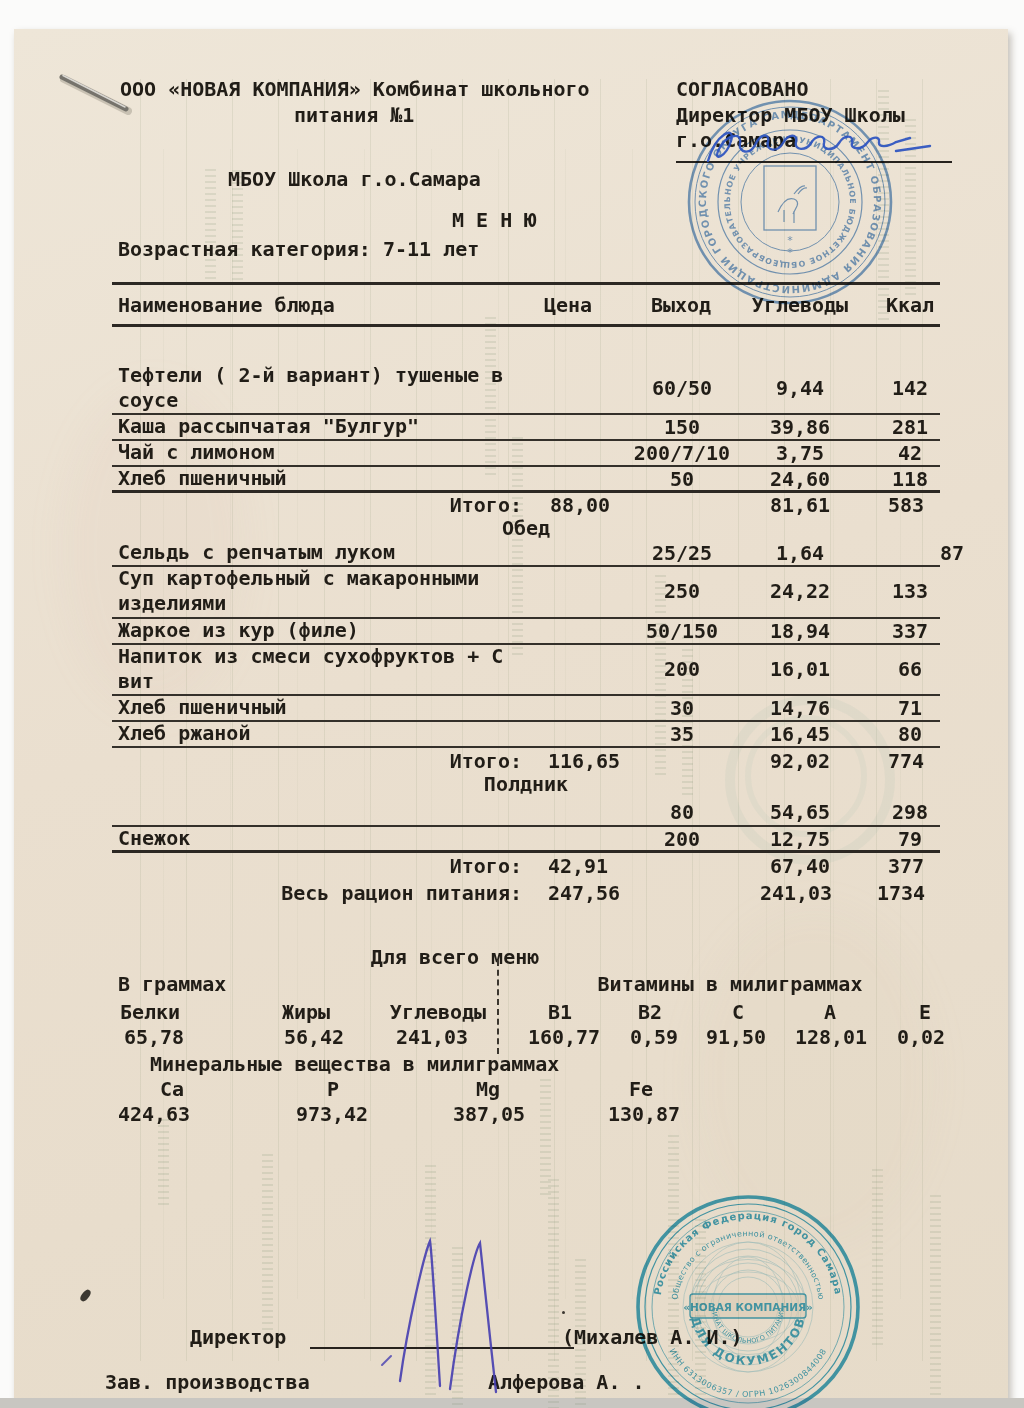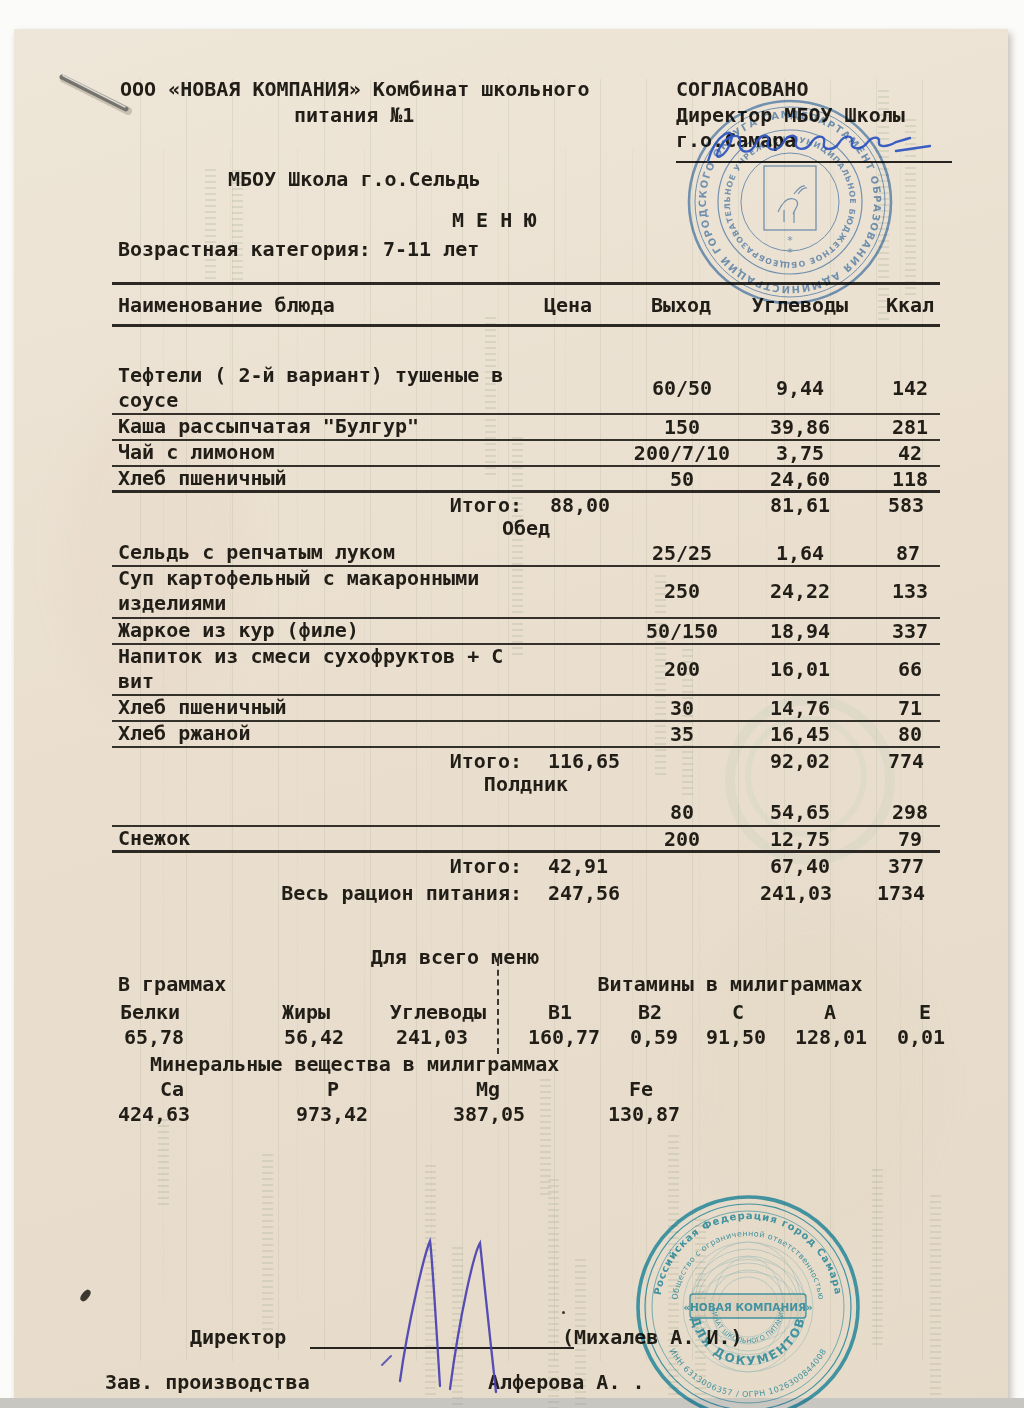--- a/index.html
+++ b/index.html
@@ -82,21 +82,21 @@
     </svg>
     <div class="speck" style="left:68px;top:1260px;width:7px;height:13px;transform:rotate(38deg);border-radius:40%"></div>
     <div class="speck" style="left:548px;top:1282px;width:3px;height:3px;border-radius:50%"></div>
 
     <div class="t" style="left:106px;top:48px">ООО «НОВАЯ КОМПАНИЯ» Комбинат школьного</div>
     <div class="t" style="left:280px;top:74px">питания №1</div>
     <div class="t" style="left:662px;top:48px">СОГЛАСОВАНО</div>
     <div class="t" style="left:662px;top:74px">Директор МБОУ Школы</div>
     <div class="t" style="left:662px;top:99px">г.о.Самара</div>
     <div class="uline" style="left:662px;top:132px;width:276px"></div>
-    <div class="t" style="left:214px;top:138px">МБОУ Школа г.о.Сельдь</div>
+    <div class="t" style="left:214px;top:138px">МБОУ Школа г.о.Самара</div>
     <div class="t" style="left:438px;top:179px">М Е Н Ю</div>
     <div class="t" style="left:104px;top:208px">Возрастная категория: 7-11 лет</div>
 
     <svg class="sig" style="left:686px;top:92px" width="262" height="52" viewBox="0 0 262 52">
       <path d="M8,40 C16,12 36,4 31,20 C26,36 12,42 19,28 C26,14 42,10 40,22 C38,32 50,34 55,24 C60,13 70,11 68,21 C66,31 78,31 83,22 C88,13 98,12 96,21 C94,30 106,30 111,22 C116,14 126,13 124,22 C122,30 134,30 139,22 C144,14 154,13 152,22 C150,29 162,29 167,22 C172,15 180,15 179,21 C178,27 188,26 196,21 L210,17 M196,30 L230,25" stroke="#2b52c0" stroke-width="2.4" fill="none" stroke-linecap="round" opacity=".92"></path>
     </svg>
 
     <svg class="stamp" style="left:667px;top:64px;opacity:.82" width="218" height="218" viewBox="-109 -109 218 218">
       <defs>
         <path id="tsr1" d="M0,-84 A84,84 0 1 1 0,84 A84,84 0 1 1 0,-84"></path>
@@ -159,21 +159,21 @@
       <span class="v" style="left:468px">88,00</span>
       <span class="v" style="left:688px">81,61</span>
       <span class="v" style="left:794px">583</span>
     </div>
 
     <div class="sect t" style="top:487px">Обед</div>
     <div class="row b2" style="top:511px;height:25px">
       <div class="nm">Сельдь с репчатым луком</div>
       <span class="v" style="left:570px">25/25</span>
       <span class="v" style="left:688px">1,64</span>
-      <span class="v" style="left:796px">87</span>
+      <span class="v" style="left:840px">87</span>
     </div>
     <div class="row b2" style="top:537px;height:51px">
       <div class="nm">Суп картофельный с макаронными изделиями</div>
       <span class="v" style="left:570px;top:13px">250</span>
       <span class="v" style="left:688px;top:13px">24,22</span>
       <span class="v" style="left:798px;top:13px">133</span>
     </div>
     <div class="row b2" style="top:589px;height:25px">
       <div class="nm">Жаркое из кур (филе)</div>
       <span class="v" style="left:570px">50/150</span>
@@ -244,21 +244,21 @@
     <div class="t ct" style="left:816px;top:971px">A</div>
     <div class="t ct" style="left:911px;top:971px">E</div>
 
     <div class="t ct" style="left:140px;top:996px">65,78</div>
     <div class="t ct" style="left:300px;top:996px">56,42</div>
     <div class="t ct" style="left:418px;top:996px">241,03</div>
     <div class="t ct" style="left:550px;top:996px">160,77</div>
     <div class="t ct" style="left:640px;top:996px">0,59</div>
     <div class="t ct" style="left:722px;top:996px">91,50</div>
     <div class="t ct" style="left:817px;top:996px">128,01</div>
-    <div class="t ct" style="left:907px;top:996px">0,01</div>
+    <div class="t ct" style="left:907px;top:996px">0,02</div>
 
     <div class="t" style="left:136px;top:1023px">Минеральные вещества в милиграммах</div>
     <div class="t ct" style="left:158px;top:1048px">Ca</div>
     <div class="t ct" style="left:319px;top:1048px">P</div>
     <div class="t ct" style="left:474px;top:1048px">Mg</div>
     <div class="t ct" style="left:627px;top:1048px">Fe</div>
     <div class="t ct" style="left:140px;top:1073px">424,63</div>
     <div class="t ct" style="left:318px;top:1073px">973,42</div>
     <div class="t ct" style="left:475px;top:1073px">387,05</div>
     <div class="t ct" style="left:630px;top:1073px">130,87</div>

